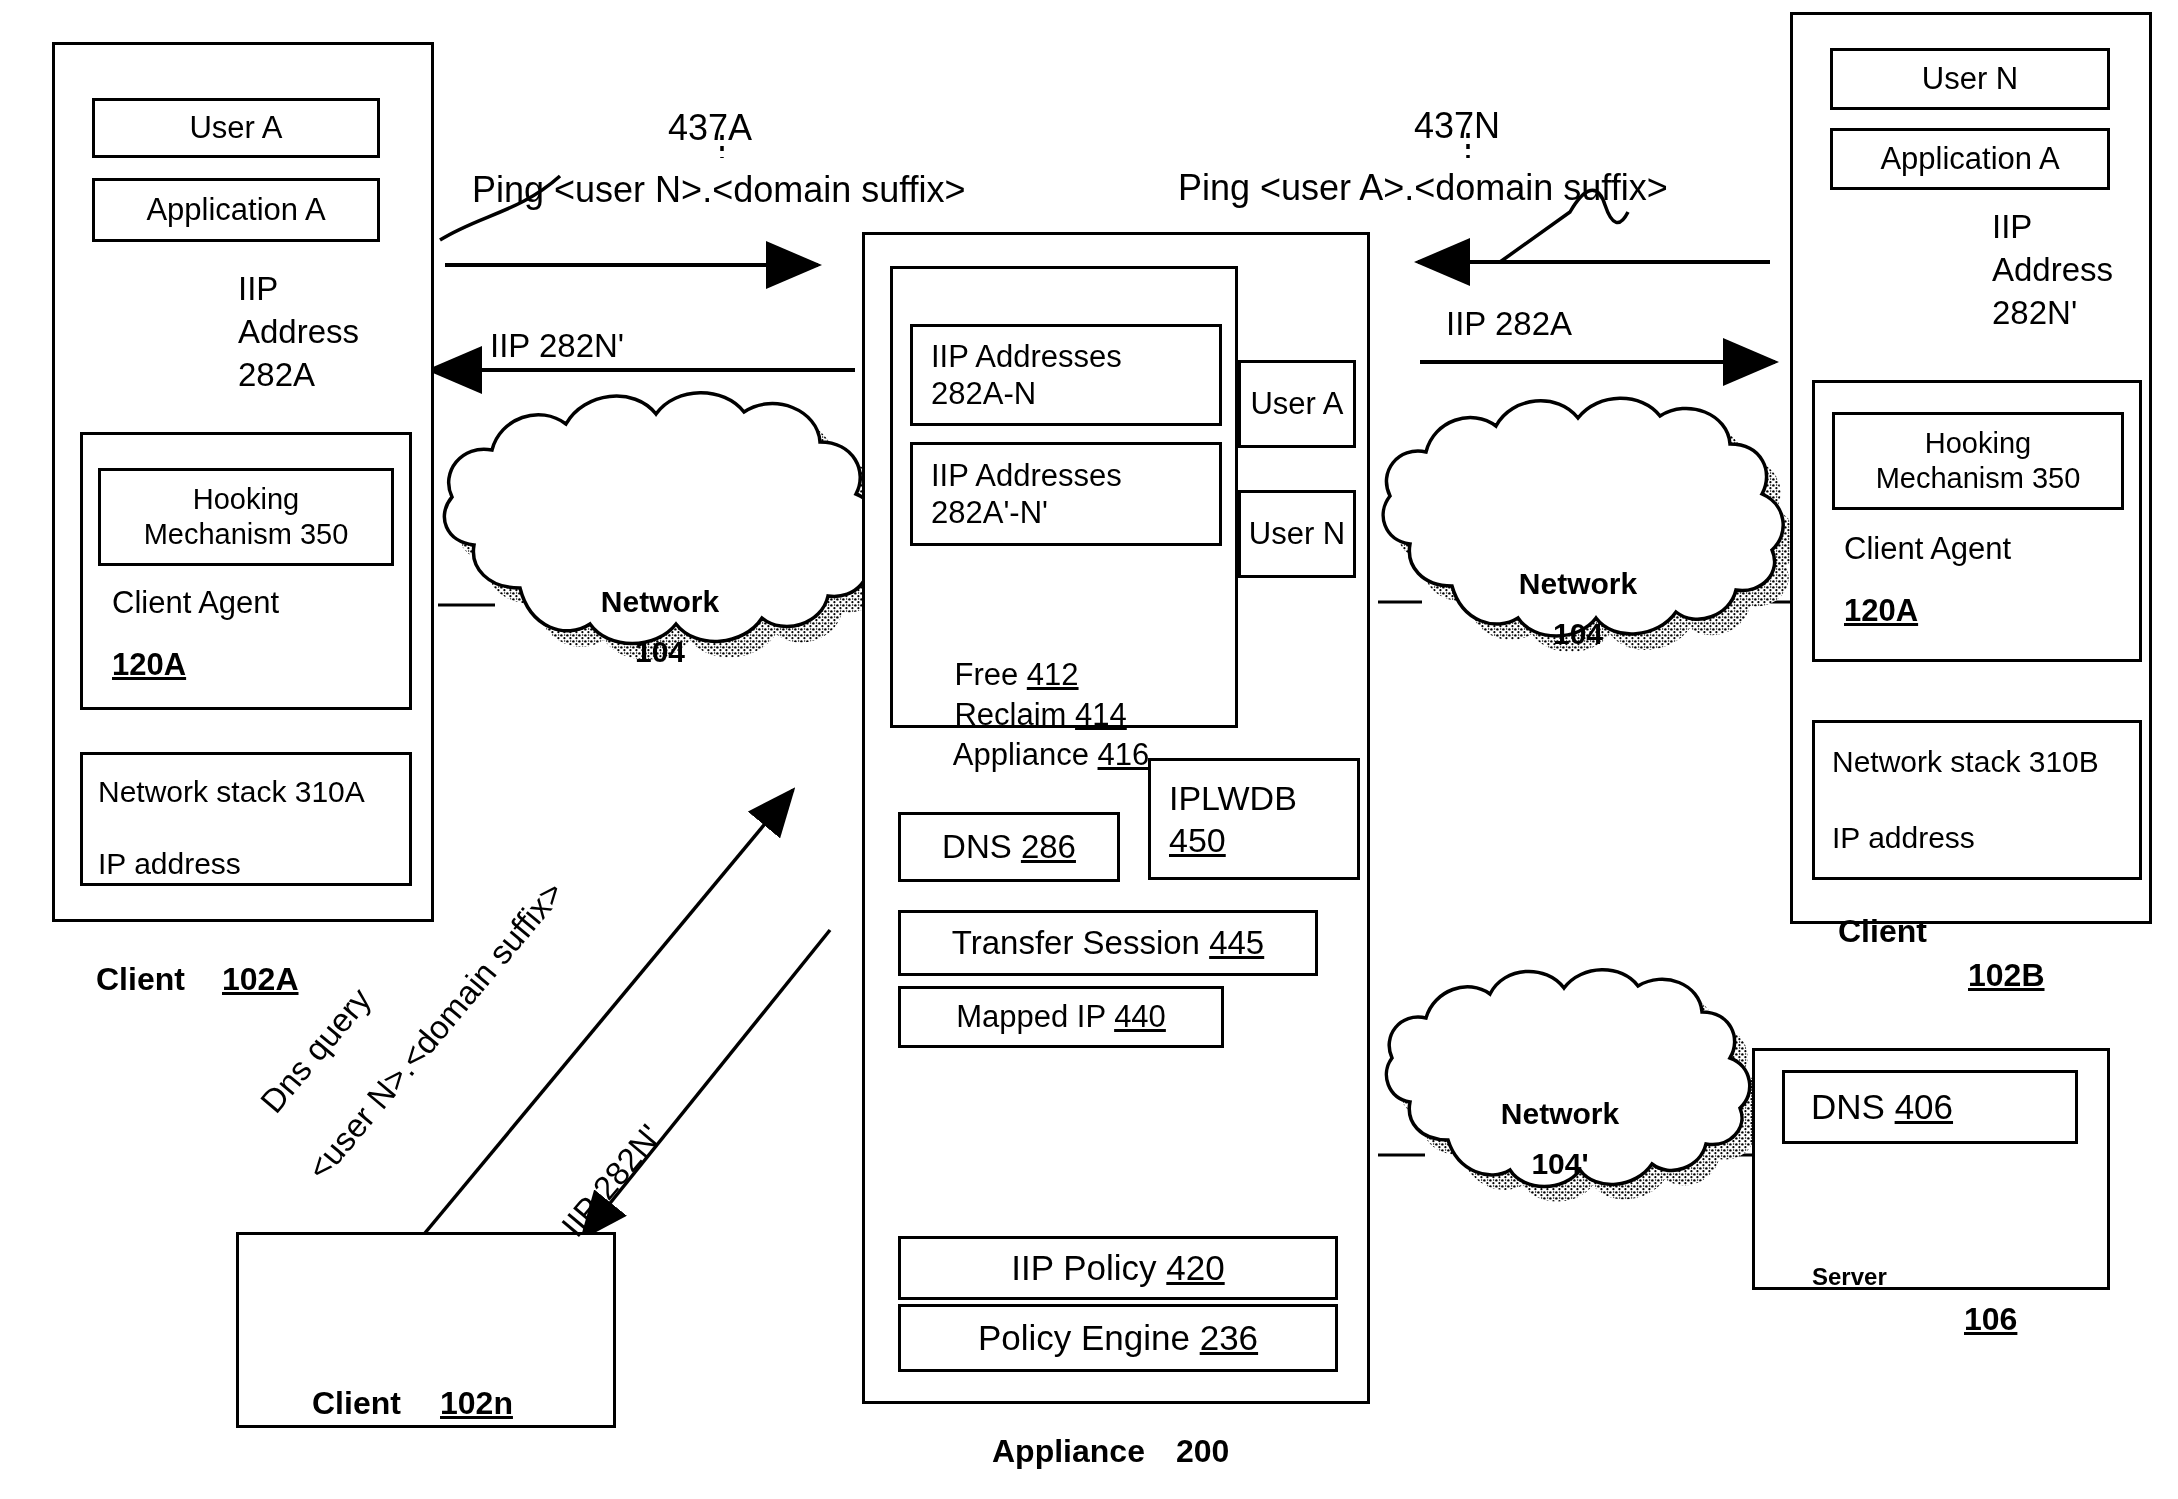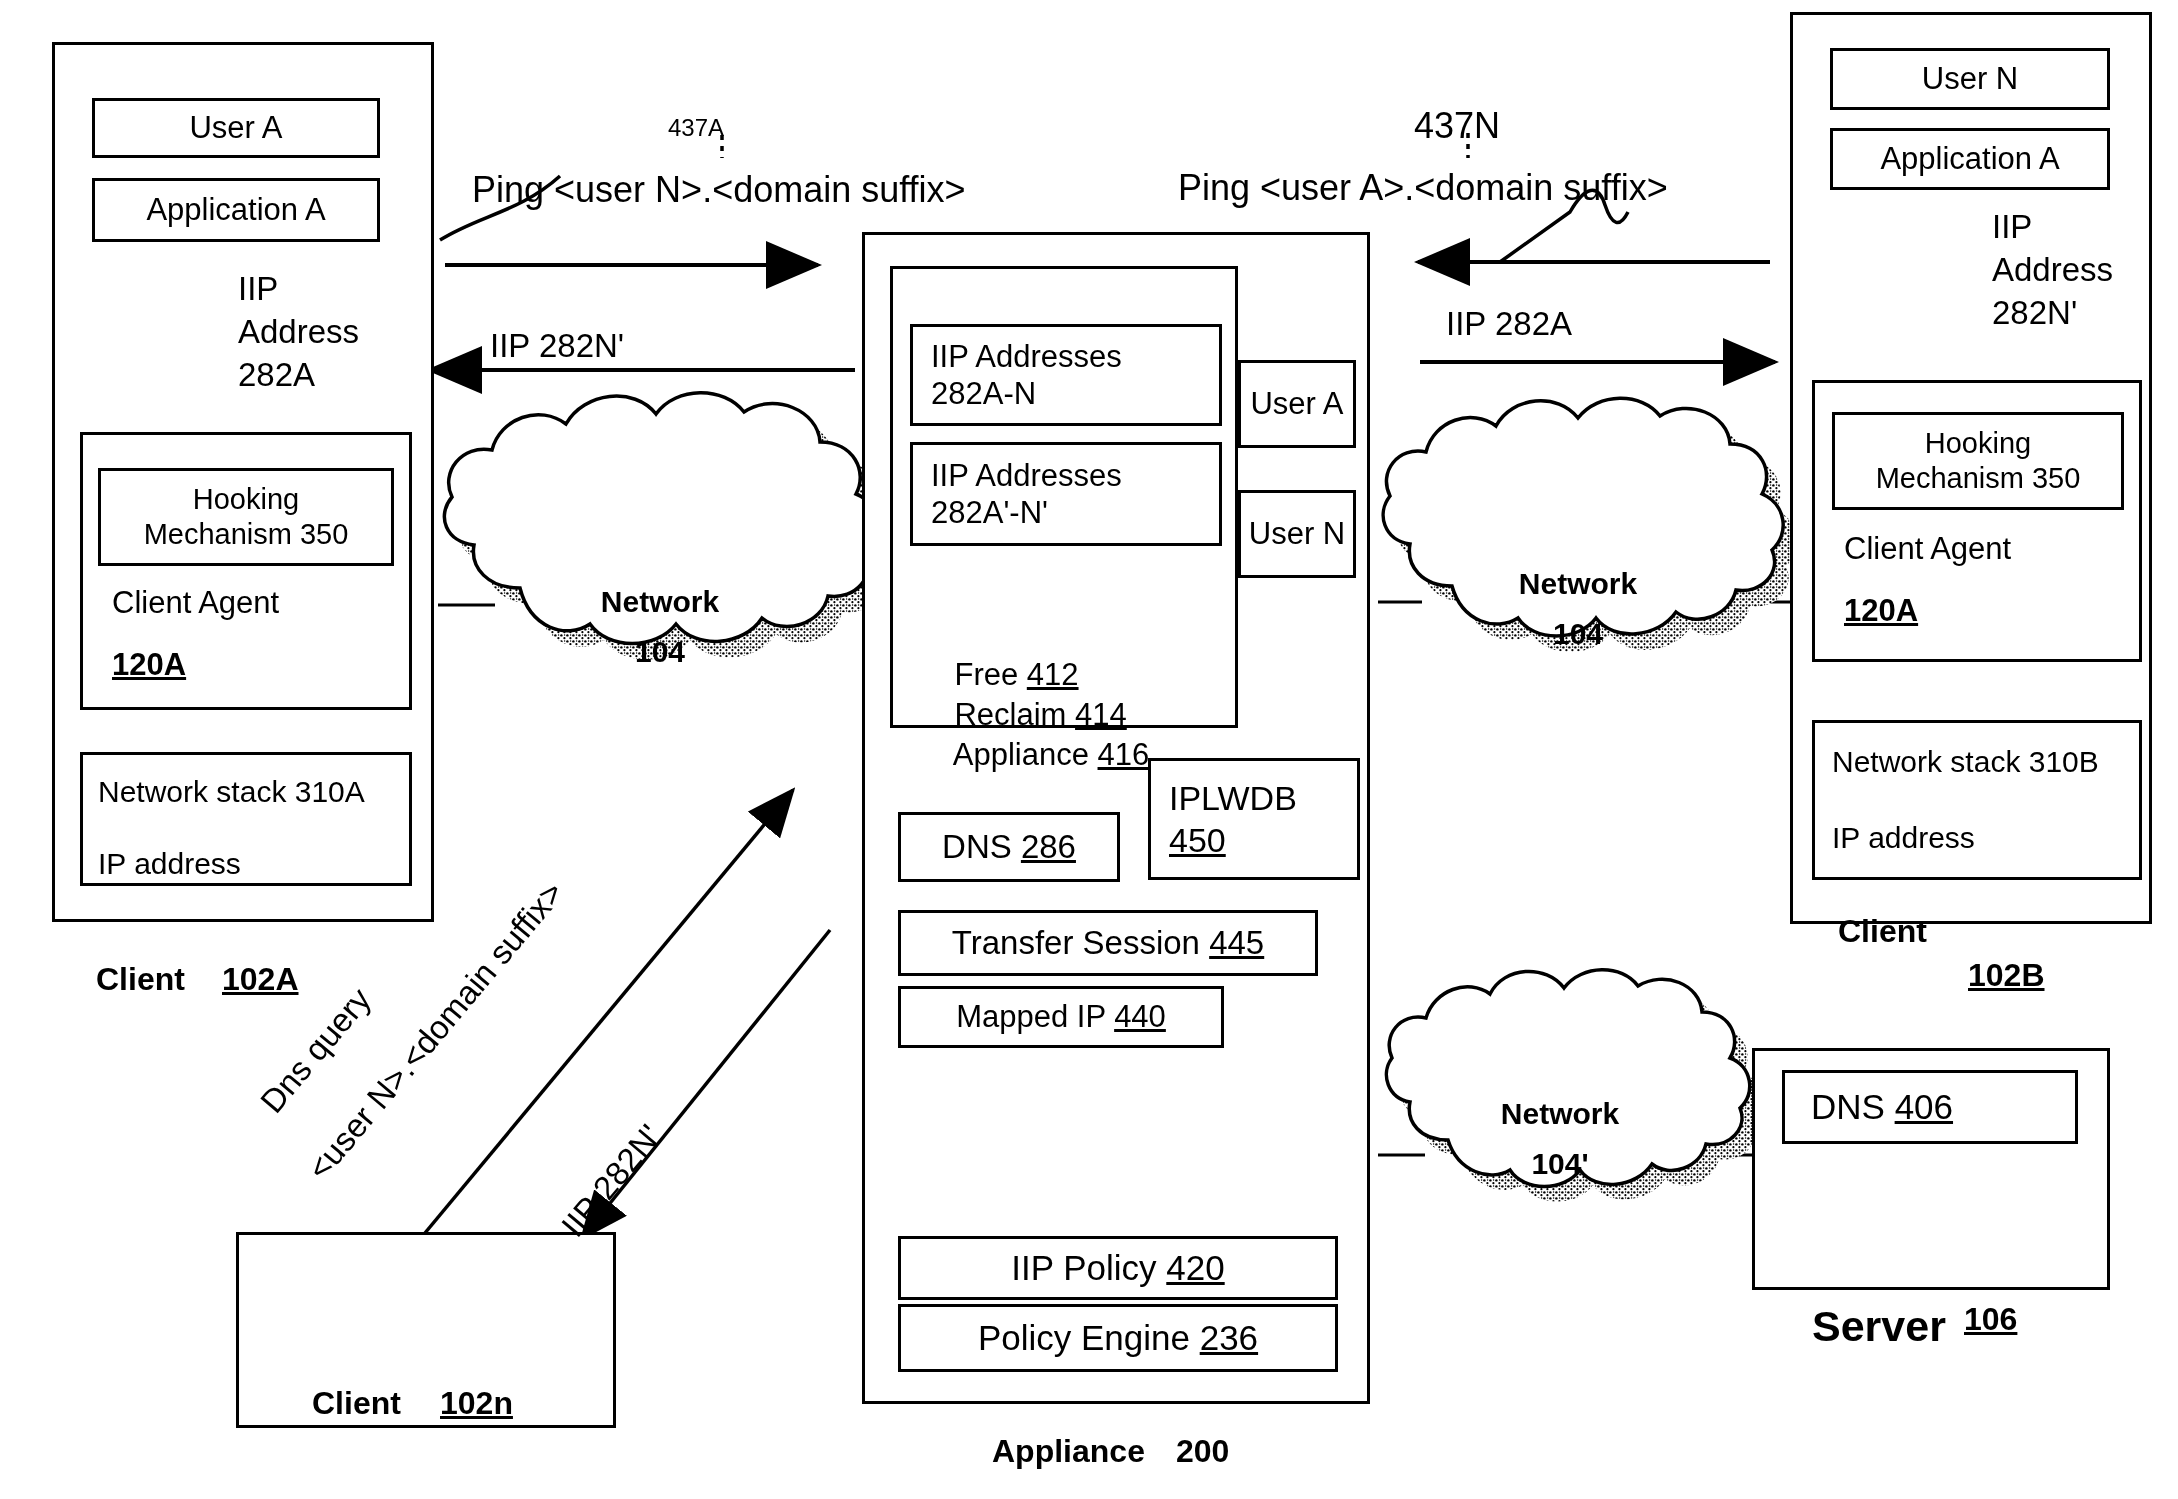--- a/index.html
+++ b/index.html
@@ -302,37 +302,37 @@
   <div class="lbl" style="left:1832px; top:744px; font-size:30px;">Network stack 310B</div>
   <div class="lbl" style="left:1832px; top:820px; font-size:30px;">IP address</div>
 
   <div class="lbl bold" style="left:1838px; top:912px; font-size:32px;">Client</div>
   <div class="lbl bold u" style="left:1968px; top:912px; font-size:32px;margin-top:44px;">102B</div>
 
   <div class="box" style="left:1752px; top:1048px; width:358px; height:242px;"></div>
   <div class="cell left" style="left:1782px; top:1070px; width:296px; height:74px; font-size:35px; padding-left:26px;">
     <span><span>DNS </span><span class="u">406</span></span>
   </div>
-  <div class="lbl bold" style="left:1812px; top:1300px; font-size:43px;">Server</div>
+  <div class="lbl bold" style="left:1812px; top:1262px; font-size:24px;">Server</div>
   <div class="lbl bold u" style="left:1964px; top:1300px; font-size:32px;">106</div>
 
   <div class="box" style="left:236px; top:1232px; width:380px; height:196px;"></div>
   <div class="lbl bold" style="left:312px; top:1384px; font-size:32px;">Client</div>
   <div class="lbl bold u" style="left:440px; top:1384px; font-size:32px;">102n</div>
 
   <div class="lbl bold ctr" style="left:560px; top:584px; width:200px; font-size:30px;">Network</div>
   <div class="lbl bold ctr" style="left:560px; top:634px; width:200px; font-size:30px;">104</div>
 
   <div class="lbl bold ctr" style="left:1478px; top:566px; width:200px; font-size:30px;">Network</div>
   <div class="lbl bold ctr" style="left:1478px; top:616px; width:200px; font-size:30px;">104</div>
 
   <div class="lbl bold ctr" style="left:1460px; top:1096px; width:200px; font-size:30px;">Network</div>
   <div class="lbl bold ctr" style="left:1460px; top:1146px; width:200px; font-size:30px;">104'</div>
 
-  <div class="lbl" style="left:668px; top:106px; font-size:24px;margin-top:7px;">437A</div>
+  <div class="lbl" style="left:668px; top:106px; font-size:36px;">437A</div>
   <div class="lbl" style="left:472px; top:168px; font-size:36px;">Ping &lt;user N&gt;.&lt;domain suffix&gt;</div>
 
   <div class="lbl" style="left:1414px; top:104px; font-size:36px;">437N</div>
   <div class="lbl" style="left:1178px; top:166px; font-size:36px;">Ping &lt;user A&gt;.&lt;domain suffix&gt;</div>
 
   <div class="lbl" style="left:490px; top:326px; font-size:33px;">IIP 282N'</div>
   <div class="lbl" style="left:1446px; top:304px; font-size:33px;">IIP 282A</div>
 
   <div class="rot" style="left:253px; top:1096px; transform: rotate(-50deg); font-size:33px;">Dns query</div>
   <div class="rot" style="left:300px; top:1163px; transform: rotate(-50deg); font-size:33px;">&lt;user N&gt;.&lt;domain suffix&gt;</div>

